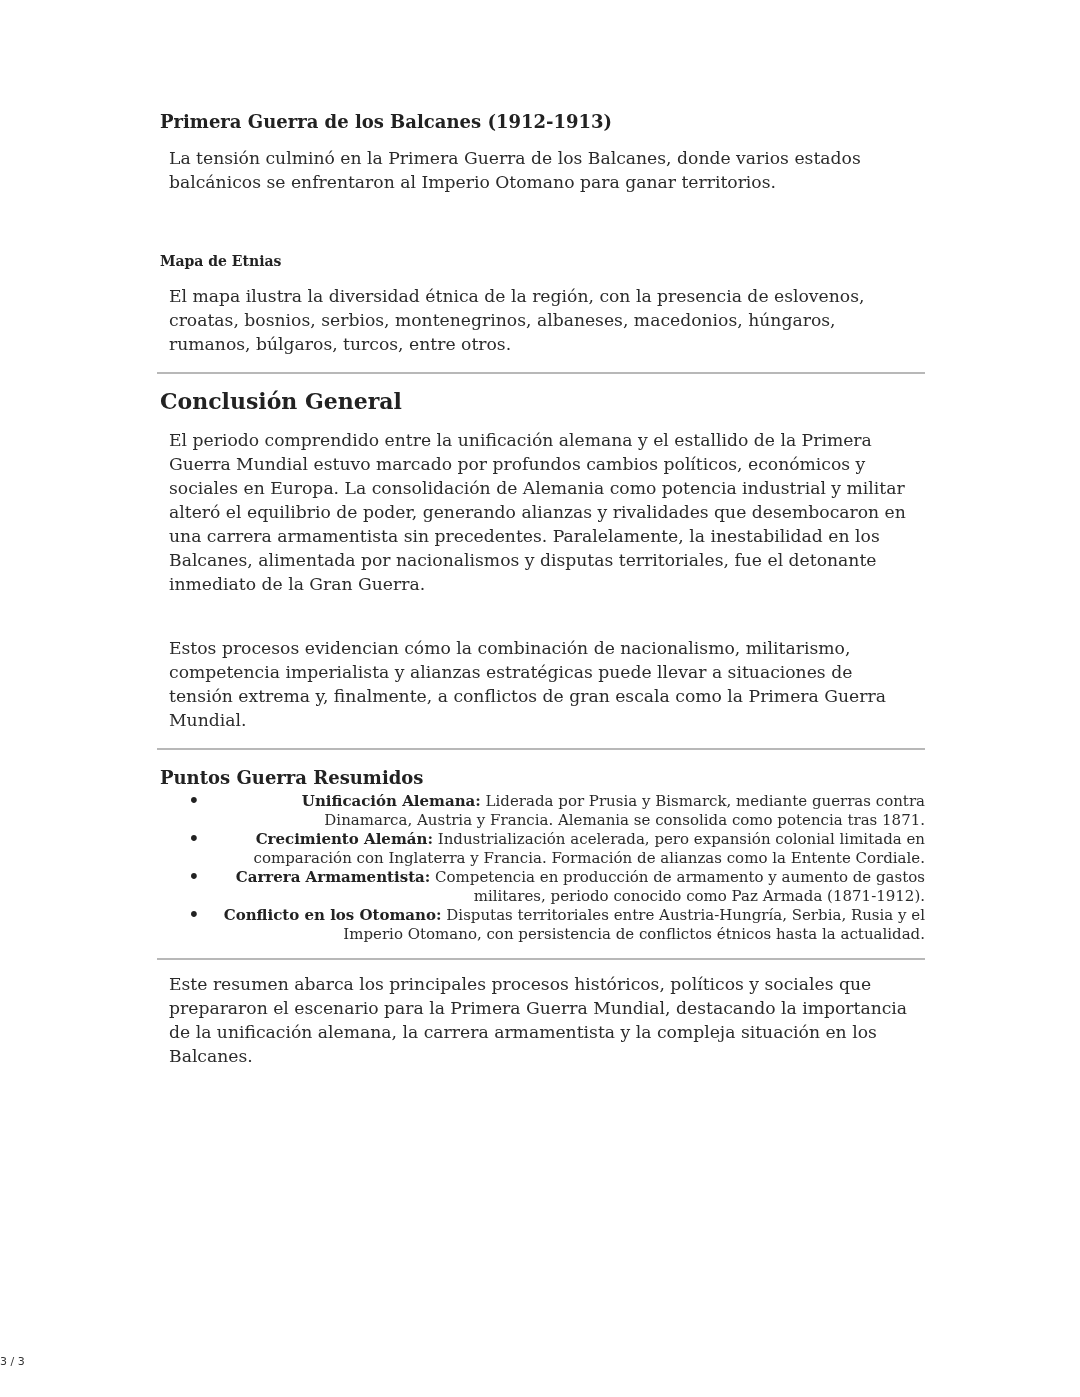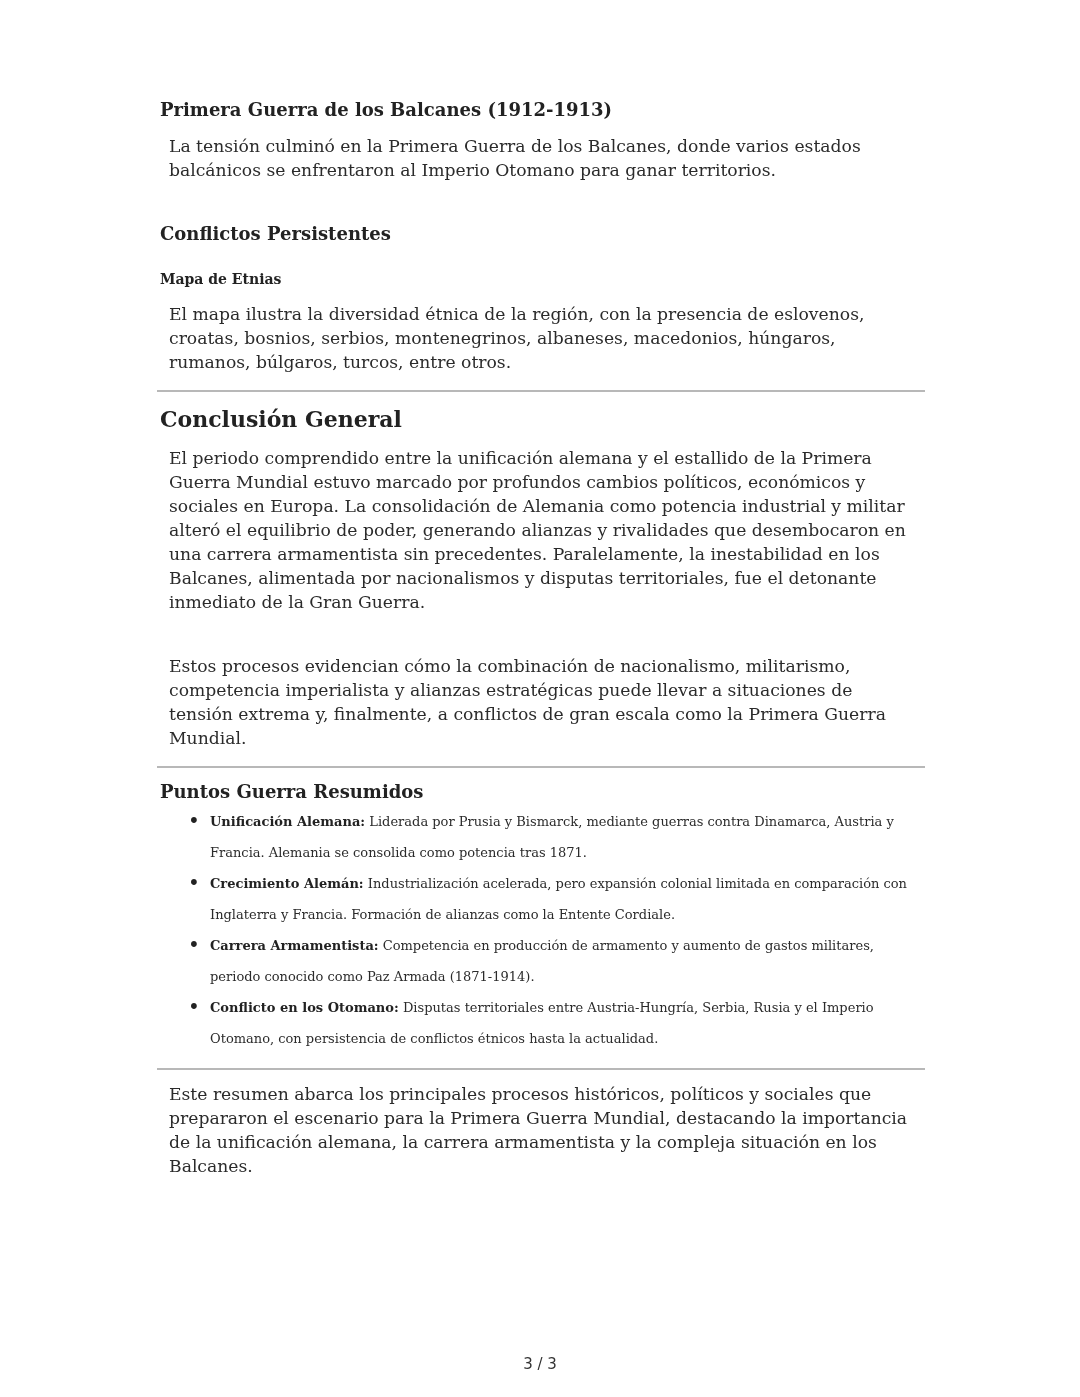--- a/index.html
+++ b/index.html
@@ -1,63 +1,62 @@
 <!DOCTYPE html>
 <html><head>
 <meta charset="utf-8">
 <style>
   html, body { margin: 0; padding: 0; background: #ffffff; }
   body { width: 1080px; height: 1397px; position: relative; overflow: hidden;
          font-family: "DejaVu Serif", "Liberation Serif", serif; color: #2b2b2b; }
   .page { position: absolute; left: 157px; top: 94px; width: 768px; }
-  .h3 { font-weight: bold; font-size: 18px; line-height: 24px; margin: 4px 0 2px 3px; color: #222; }
+  .h3 { font-weight: bold; font-size: 18px; line-height: 24px; margin: 16px 0 2px 3px; color: #222; }
   .h4 { font-weight: bold; font-size: 14px; line-height: 22px; margin: 0 0 2px 3px; color: #222; }
   .h2 { font-weight: bold; font-size: 22px; line-height: 30px; margin: 0 0 4px 3px; color: #222; }
   p { margin: 12px; font-size: 17.2px; line-height: 24px; }
   .gap-s { height: 20px; }
   .gap-m { height: 24px; }
   hr { border: 0; border-top: 2px solid #b8b8b8; margin: 16px 0 12px 0; }
   ul { margin: 2px 0 0 0; padding-left: 53px; list-style: none; }
-  li { font-size: 13px; line-height: 31px; position: relative; }
+  li { font-size: 15px; line-height: 19px; position: relative; text-align: right; }
   li::before { content: "•"; position: absolute; left: -22px; top: 0; font-size: 20px; color: #222; }
   li b { color: #222; }
-  .pager { position: absolute; top: 1355px; left: 0; width: 1080px; text-align: center;
-           font-family: "DejaVu Sans", "Liberation Sans", sans-serif; font-size: 15px; color: #333; }
+  .pager { position: absolute; top: 1355px; left: 0; width: 1080px; 
+           font-family: "DejaVu Sans", "Liberation Sans", sans-serif; font-size: 11px; color: #333; }
 </style>
 </head>
 <body>
 
 <div class="page">
 
   <div class="h3">Primera Guerra de los Balcanes (1912-1913)</div>
   <p>La tensión culminó en la Primera Guerra de los Balcanes, donde varios estados balcánicos se enfrentaron al Imperio Otomano para ganar territorios.</p>
 
   <div class="gap-m"></div>
 
-  <div class="h3">Conflictos Persistentes</div>
 
   <div class="gap-s"></div>
 
   <div class="h4">Mapa de Etnias</div>
   <p>El mapa ilustra la diversidad étnica de la región, con la presencia de eslovenos, croatas, bosnios, serbios, montenegrinos, albaneses, macedonios, húngaros, rumanos, búlgaros, turcos, entre otros.</p>
 
   <hr>
 
   <div class="h2">Conclusión General</div>
   <p>El periodo comprendido entre la unificación alemana y el estallido de la Primera Guerra Mundial estuvo marcado por profundos cambios políticos, económicos y sociales en Europa. La consolidación de Alemania como potencia industrial y militar alteró el equilibrio de poder, generando alianzas y rivalidades que desembocaron en una carrera armamentista sin precedentes. Paralelamente, la inestabilidad en los Balcanes, alimentada por nacionalismos y disputas territoriales, fue el detonante inmediato de la Gran Guerra.</p>
   <div style="height:16px"></div>
   <p>Estos procesos evidencian cómo la combinación de nacionalismo, militarismo, competencia imperialista y alianzas estratégicas puede llevar a situaciones de tensión extrema y, finalmente, a conflictos de gran escala como la Primera Guerra Mundial.</p>
 
   <hr style="margin-top:16px;">
 
   <div class="h3">Puntos Guerra Resumidos</div>
   <ul>
     <li><b>Unificación Alemana:</b><span> Liderada por Prusia y Bismarck, mediante guerras contra Dinamarca, Austria y Francia. Alemania se consolida como potencia tras 1871.</span></li>
     <li><b>Crecimiento Alemán:</b><span> Industrialización acelerada, pero expansión colonial limitada en comparación con Inglaterra y Francia. Formación de alianzas como la Entente Cordiale.</span></li>
-    <li><b>Carrera Armamentista:</b><span> Competencia en producción de armamento y aumento de gastos militares, periodo conocido como Paz Armada (1871-1914).</span></li>
+    <li><b>Carrera Armamentista:</b><span> Competencia en producción de armamento y aumento de gastos militares, periodo conocido como Paz Armada (1871-1912).</span></li>
     <li><b>Conflicto en los Otomano:</b><span> Disputas territoriales entre Austria-Hungría, Serbia, Rusia y el Imperio Otomano, con persistencia de conflictos étnicos hasta la actualidad.</span></li>
   </ul>
 
   <hr style="margin-top:14px;">
 
   <p>Este resumen abarca los principales procesos históricos, políticos y sociales que prepararon el escenario para la Primera Guerra Mundial, destacando la importancia de la unificación alemana, la carrera armamentista y la compleja situación en los Balcanes.</p>
 </div>
 
 <div class="pager">3 / 3</div>
 

